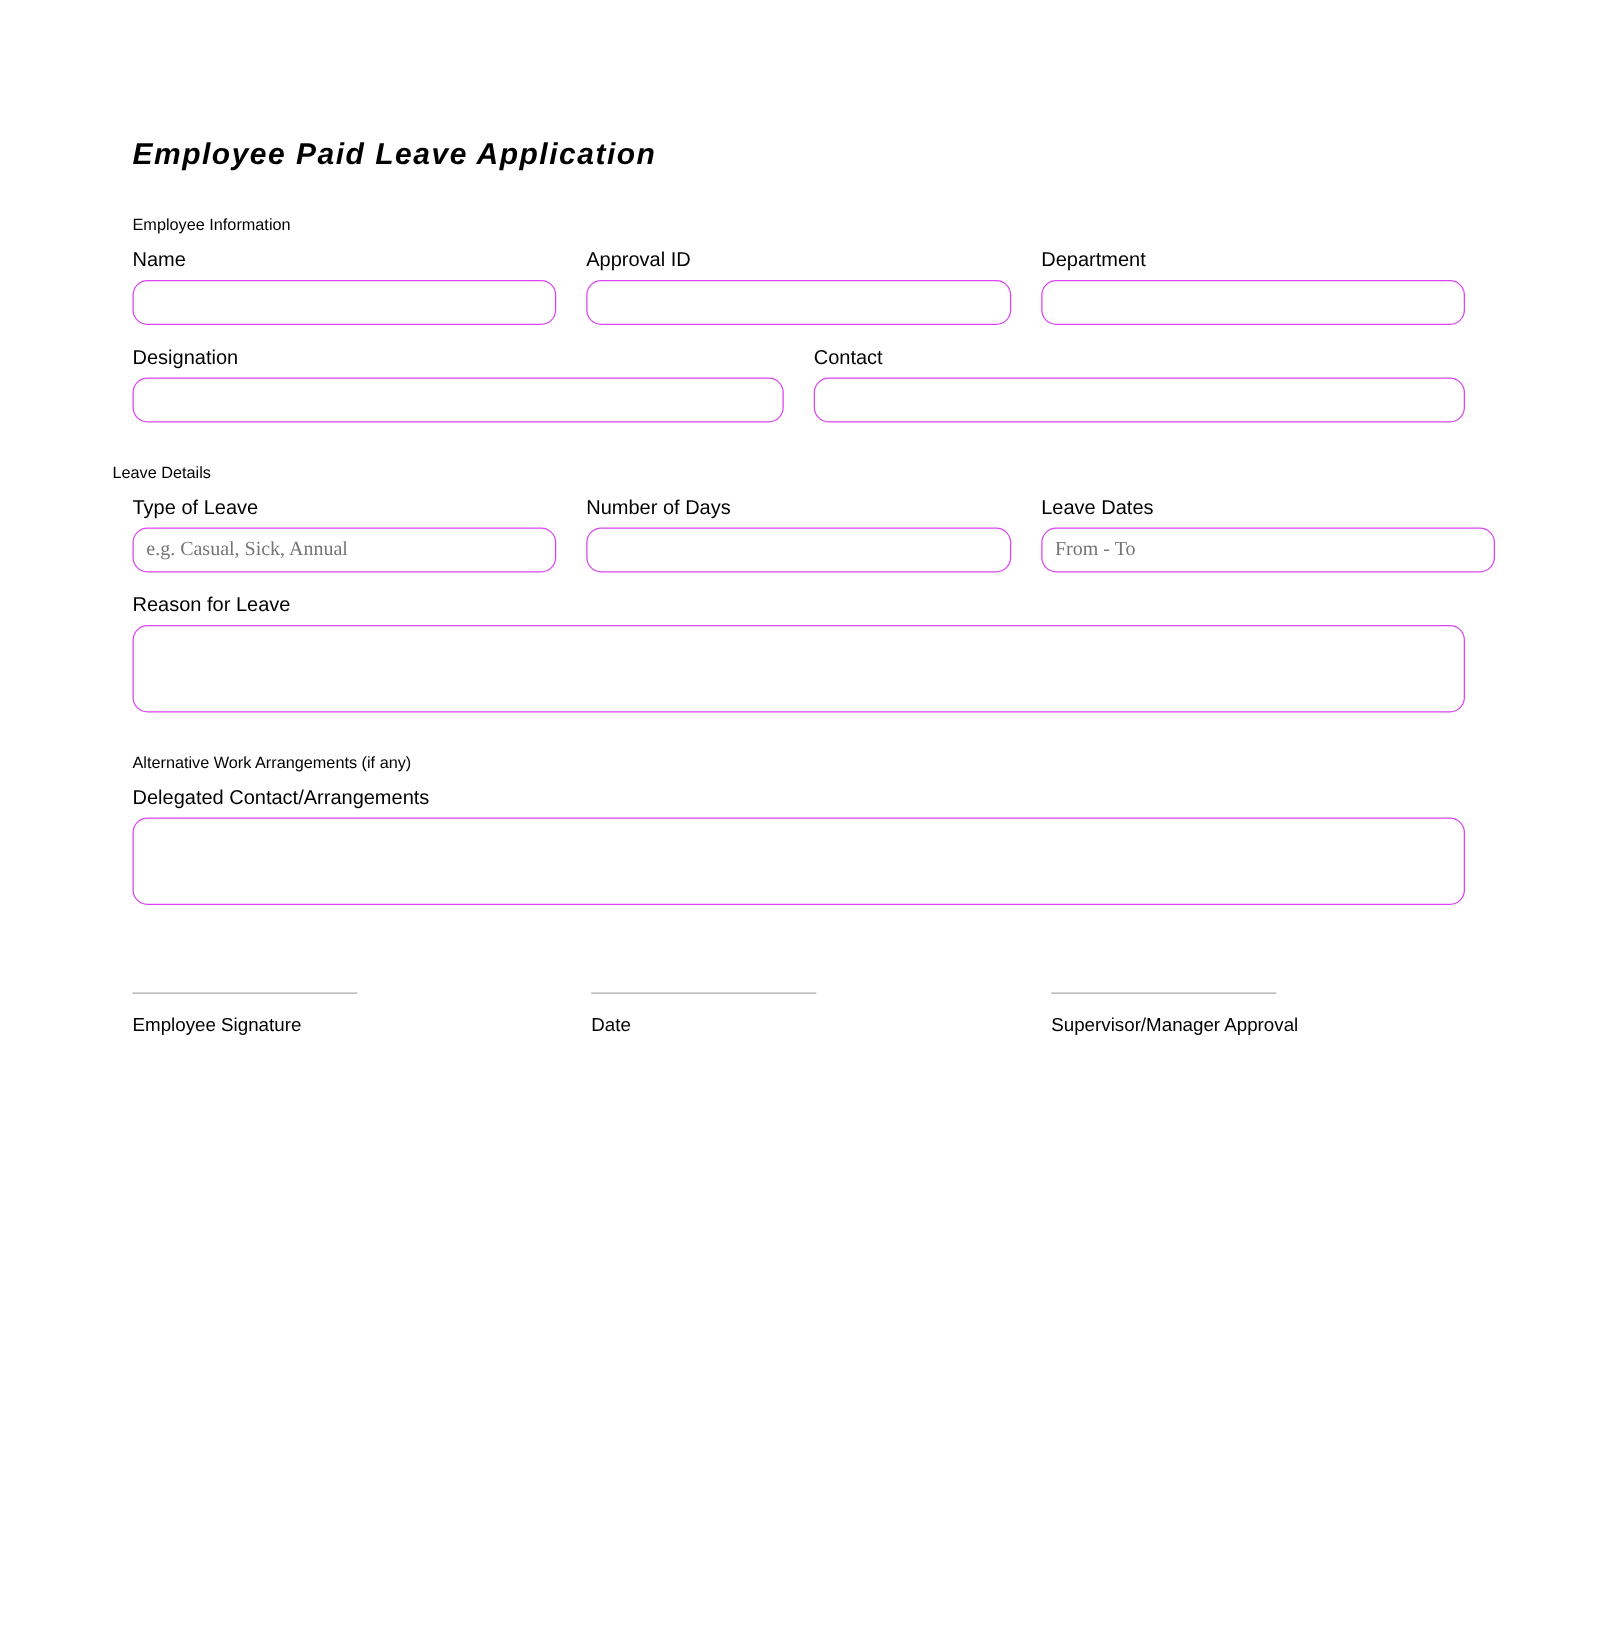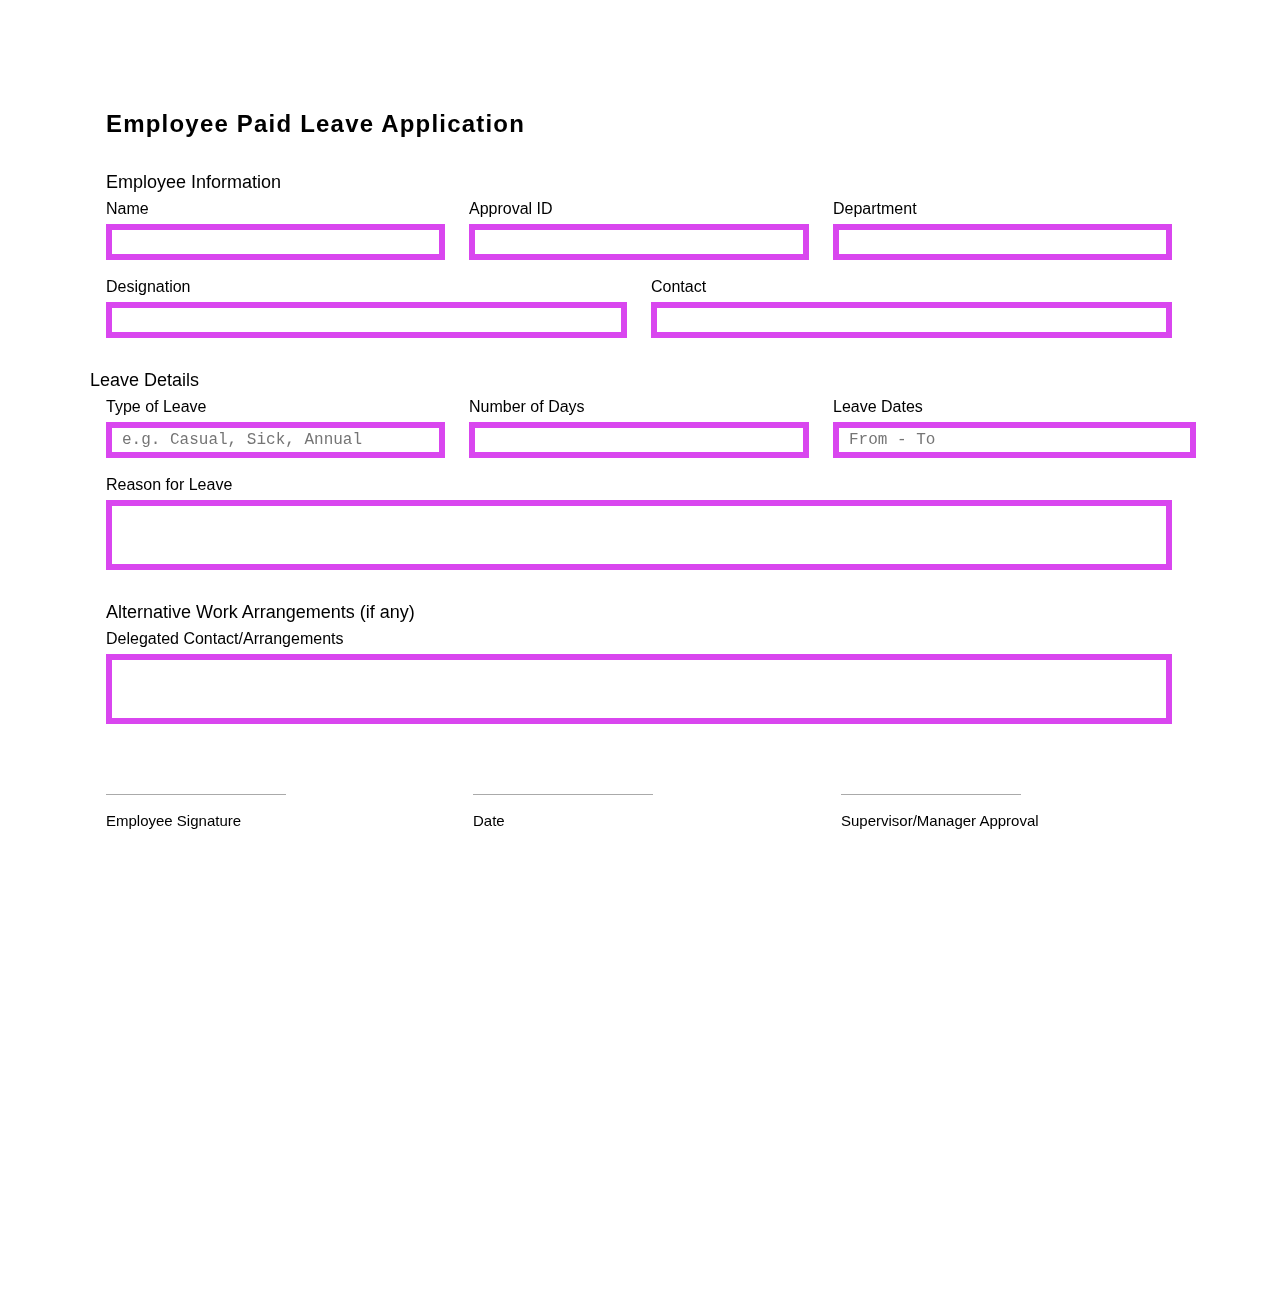--- a/index.html
+++ b/index.html
@@ -1,21 +1,21 @@
 <!DOCTYPE html>
 <html><head>
 <meta charset="utf-8">
 <style>
   html, body { margin:0; padding:0; background:#fff; }
   body { width:1278px; height:1300px; position:relative; font-family:"Liberation Sans", sans-serif; color:#000; }
   .abs { position:absolute; }
-  .title { left:106px; top:110px; font-size:24px; font-weight:bold; letter-spacing:1.2px; margin:0; }
-  .section { font-size:18px; }
+  .title { left:106px; top:110px; font-size:24px; font-weight:bold; letter-spacing:1.2px; margin:0;font-style:italic; }
+  .section { font-size:13px; }
   .label { font-size:16px;text-align:center; }
-  .field { position:absolute; box-sizing:border-box; border:6px solid #d946ef; border-radius:0; background:#fff; height:36px; padding:0 10px; font-family:Liberation Mono, monospace; font-size:16px; color:#000; outline:none; }
+  .field { position:absolute; box-sizing:border-box; border:1px solid #d946ef; border-radius:12px; background:#fff; height:36px; padding:0 10px; font-family:Liberation Serif, serif; font-size:16px; color:#000; outline:none; }
   .field::placeholder { color:#757575; }
   textarea.field { height:70px; resize:none; padding:8px 10px; }
   .sigline { position:absolute; height:1px; background:#aaa; width:180px; top:794px; }
   .siglabel { position:absolute; top:812px; font-size:15px; }
 </style>
 </head>
 <body>
 
 <h1 class="abs title">Employee Paid Leave Application</h1>
 

